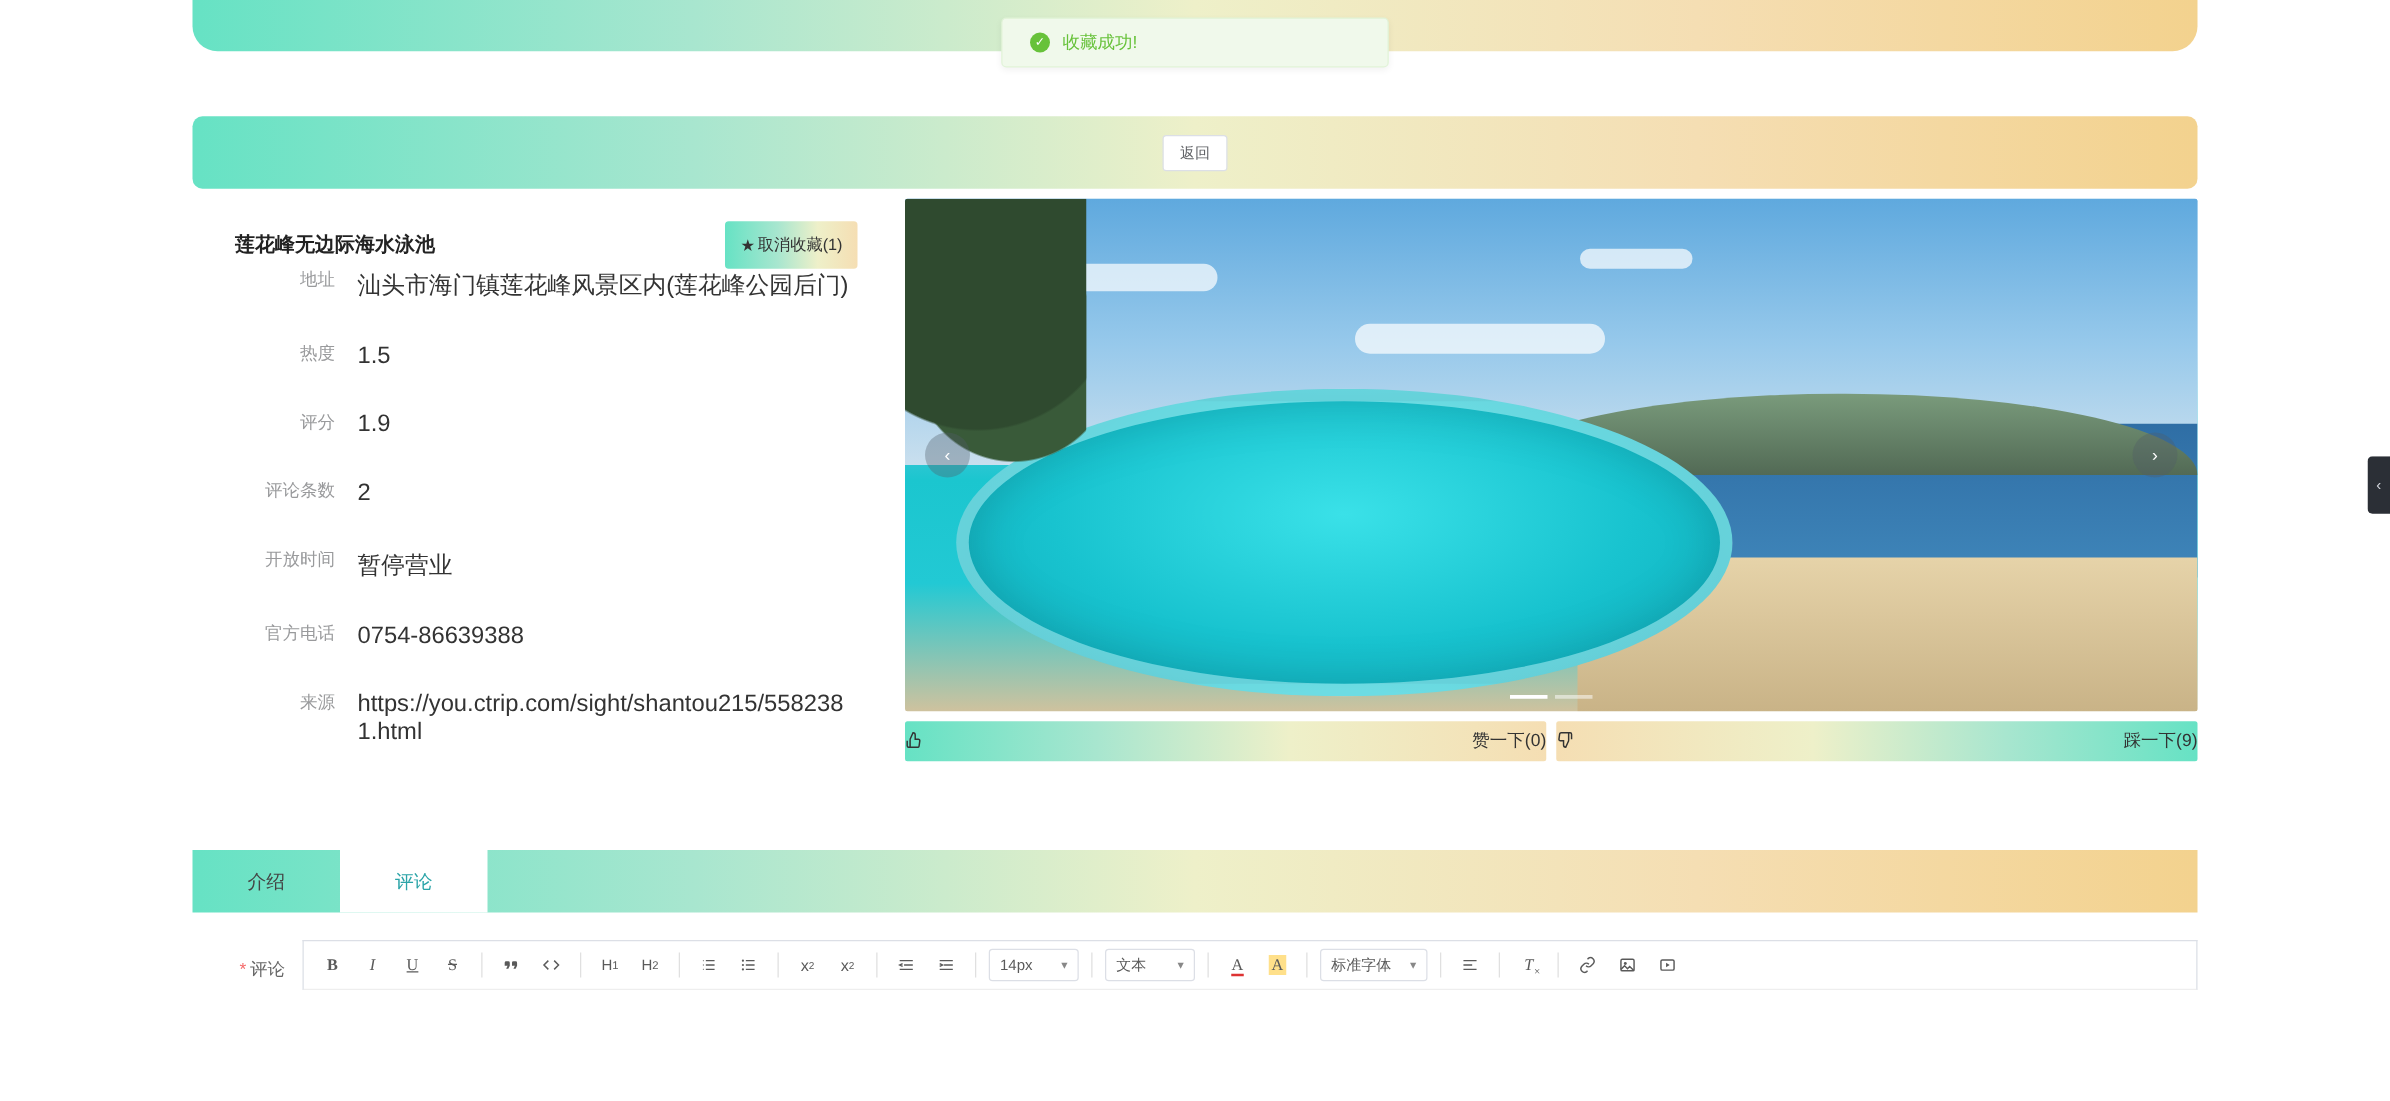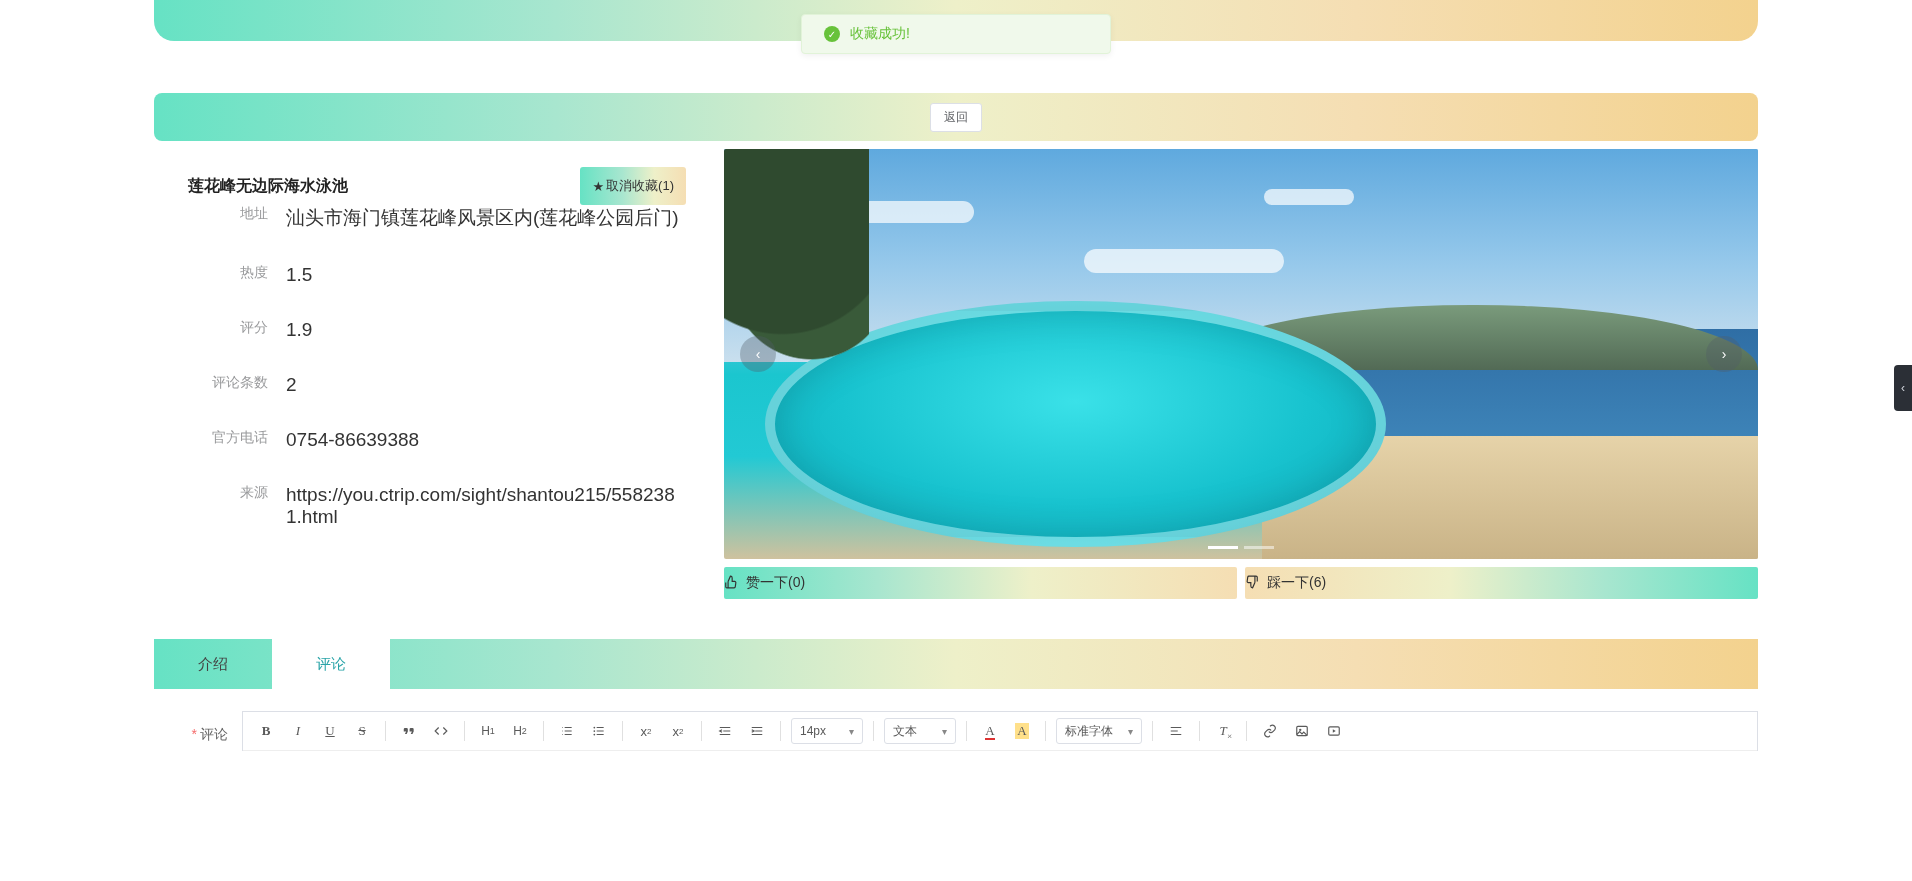--- a/index.html
+++ b/index.html
@@ -32,21 +32,21 @@
     min-width: 310px;
   }
   .toast-icon {
     width: 16px; height: 16px; border-radius: 50%; background: #67c23a;
     display: flex; align-items: center; justify-content: center;
     color: #fff; font-size: 10px;
   }
   .toast-text { color: #67c23a; font-size: 14px; }
   .header-bar {
     margin: 52px 154px 0;
-    height: 48px;
+    height: 58px;
     background: linear-gradient(90deg, #66e2c4 0%, #a8e6cf 25%, #eef0c9 50%, #f5deb3 75%, #f3d28e 100%);
     border-radius: 8px;
     display: flex;
     align-items: center;
     justify-content: center;
   }
   .back-btn {
     background: #fff;
     border: 1px solid #dcdfe6;
     padding: 5px 13px;
@@ -154,21 +154,21 @@
   .ind { width: 30px; height: 3px; background: rgba(255,255,255,.5); }
   .ind.active { background: #fff; }
   .vote-row { display: flex; gap: 8px; margin-top: 8px; }
   .vote-btn {
     flex: 1;
     height: 32px;
     border: none;
     background: linear-gradient(90deg, #66e2c4 0%, #a8e6cf 30%, #eef0c9 60%, #f5deb3 100%);
     color: #333;
     font-size: 14px;
-    display: flex; align-items: center; justify-content: flex-start; gap: 8px;
+    display: flex; align-items: center; justify-content: space-between; gap: 8px;
     cursor: pointer;
     border-radius: 2px;
   }
   .vote-btn.down { background: linear-gradient(90deg, #f5deb3 0%, #eef0c9 40%, #a8e6cf 70%, #66e2c4 100%); }
   .tabs {
     margin: 40px 154px 0;
     height: 50px;
     background: linear-gradient(90deg, #66e2c4 0%, #a8e6cf 25%, #eef0c9 50%, #f5deb3 75%, #f3d28e 100%);
     display: flex;
   }
@@ -278,20 +278,24 @@
           <div class="info-label">热度</div>
           <div class="info-value">1.5</div>
         </div>
         <div class="info-item">
           <div class="info-label">评分</div>
           <div class="info-value">1.9</div>
         </div>
         <div class="info-item">
           <div class="info-label">评论条数</div>
           <div class="info-value">2</div>
+        </div>
+        <div class="info-item">
+          <div class="info-label">开放时间</div>
+          <div class="info-value">暂停营业</div>
         </div>
         <div class="info-item">
           <div class="info-label">官方电话</div>
           <div class="info-value">0754-86639388</div>
         </div>
         <div class="info-item">
           <div class="info-label">来源</div>
           <div class="info-value">https://you.ctrip.com/sight/shantou215/5582381.html</div>
         </div>
       </div>
@@ -332,21 +336,21 @@
               </svg>
           </span>
           <span>赞一下(0)</span>
         </button>
         <button class="vote-btn down">
           <span>
             <svg width="14" height="14" viewBox="0 0 24 24" fill="none" stroke="#333" stroke-width="2">
                 <path d="M17 2v11M21 11V4a2 2 0 0 0-2-2H6.7a2 2 0 0 0-2 1.7l-1 7A2 2 0 0 0 5.7 13H10v6a3 3 0 0 0 3 3l4-9"></path>
               </svg>
           </span>
-          <span>踩一下(6)</span>
+          <span>踩一下(9)</span>
         </button>
       </div>
     </div>
   </div>
 
   <div class="tabs">
     <div class="tab">介绍</div>
     <div class="tab active">评论</div>
   </div>
 

